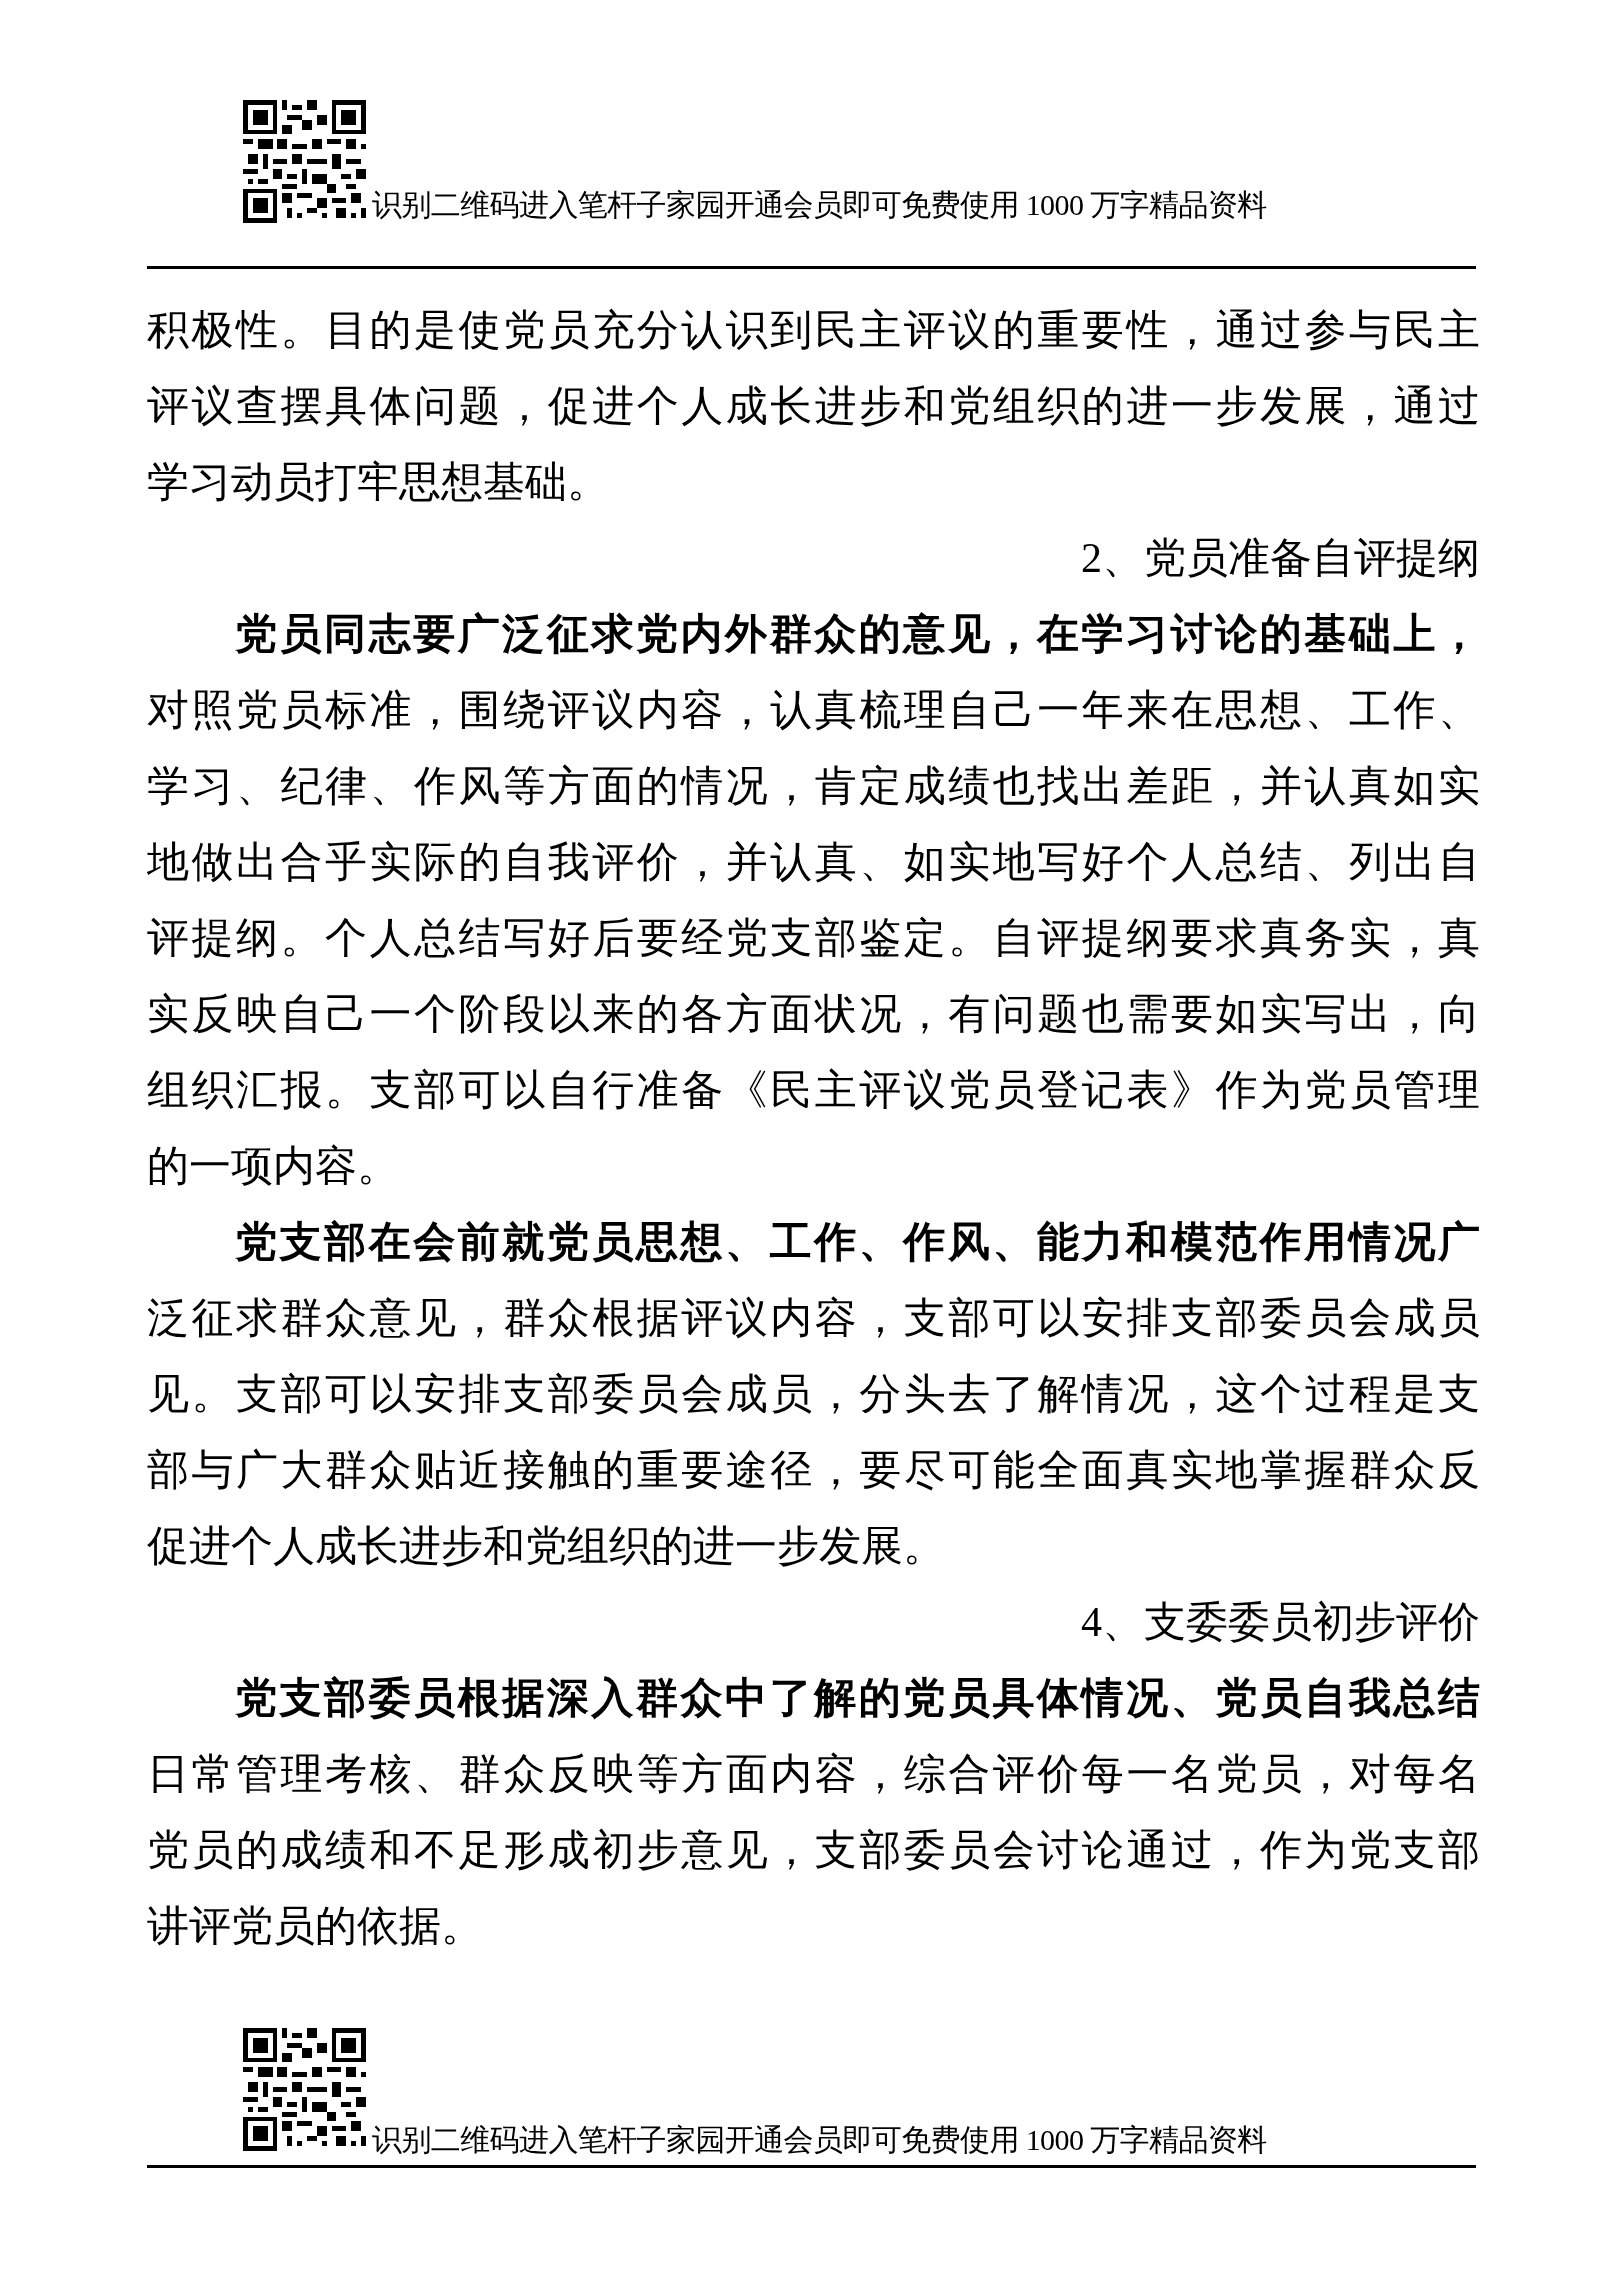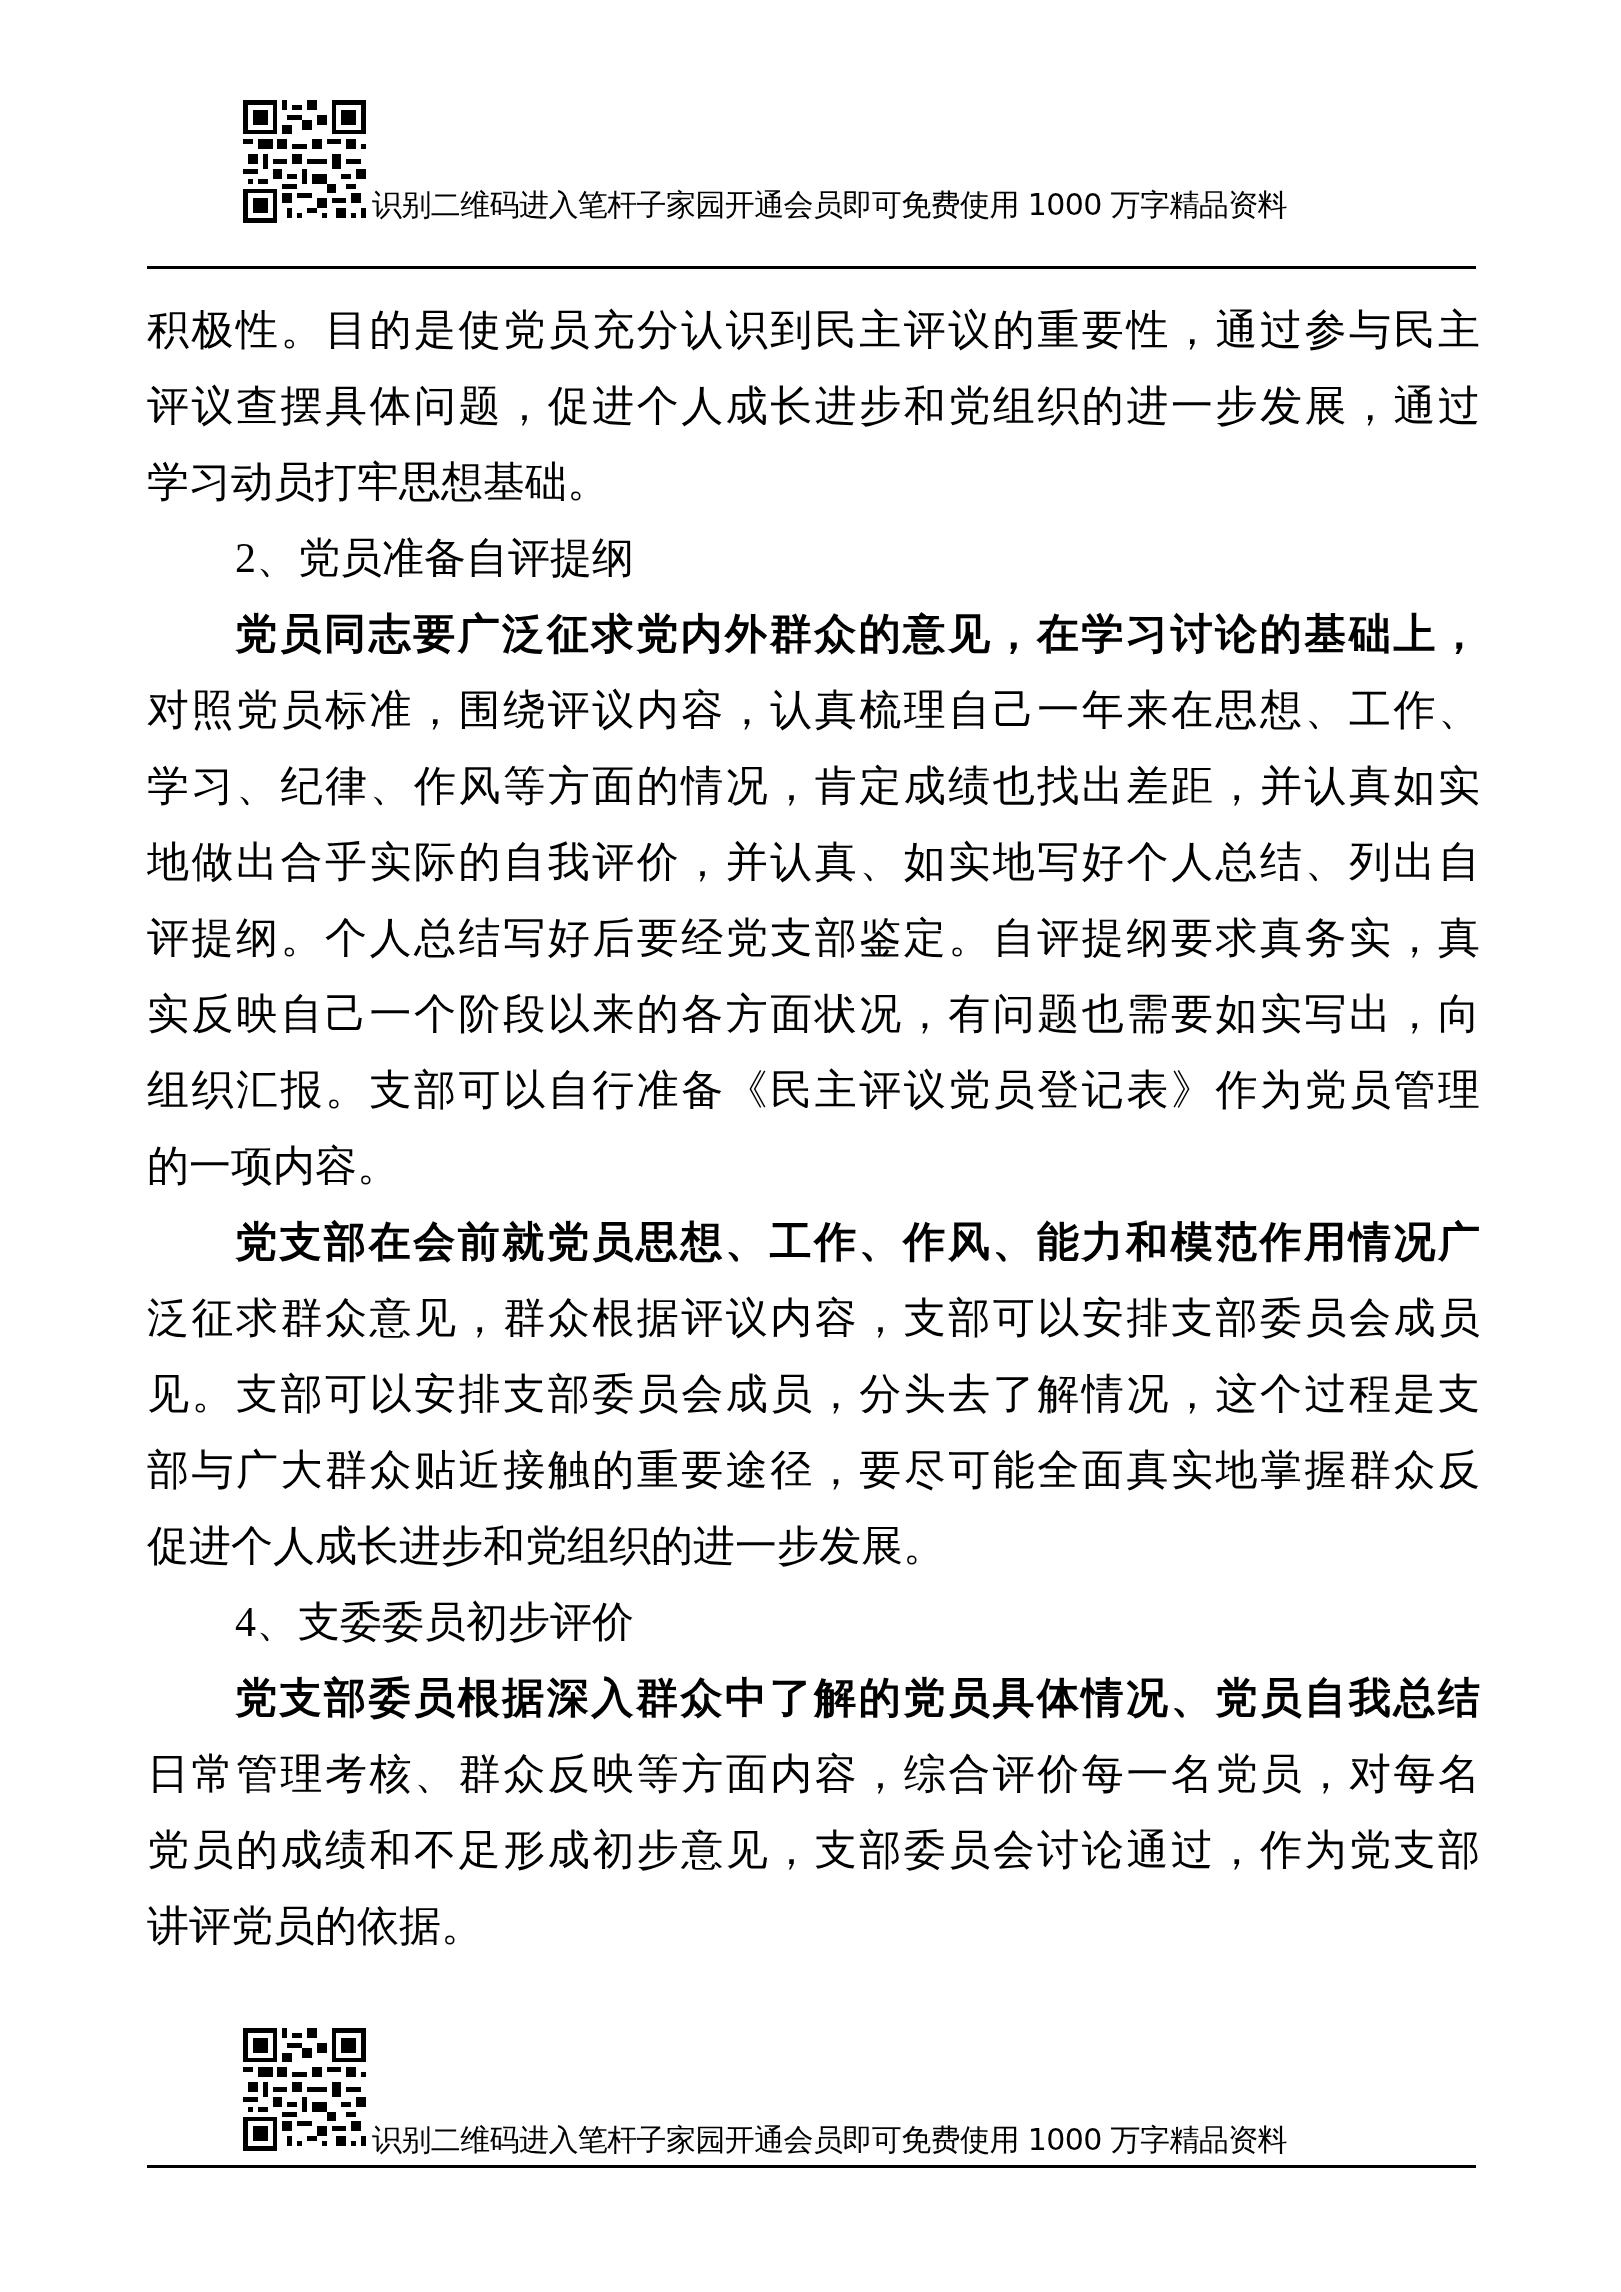--- a/index.html
+++ b/index.html
@@ -1,26 +1,26 @@
 <!DOCTYPE html>
 <html><head>
 <meta charset="utf-8">
 <style>
   html, body { margin: 0; padding: 0; background: #ffffff; }
   body { width: 1621px; height: 2293px; position: relative; overflow: hidden; color: #000000;
          font-family: "DejaVu Sans", "Liberation Sans", sans-serif; }
   .qr { position: absolute; left: 243px; width: 123px; height: 123px; }
   .qr svg { width: 123px; height: 123px; display: block; }
-  .promo { position: absolute; left: 372px; font-size: 30px; line-height: 33px; white-space: nowrap; letter-spacing: -0.6px; }
+  .promo { position: absolute; left: 372px; font-size: 30px; line-height: 33px; white-space: nowrap; letter-spacing: -0.6px; font-family: Liberation Serif, serif; }
   .rule { position: absolute; left: 147px; width: 1329px; height: 2.9px; background: #000000; }
   .body { position: absolute; left: 147px; top: 292px; width: 1333px; }
   .line { height: 76px; line-height: 76px; font-size: 42px; white-space: nowrap; overflow: visible; }
   .line.full { text-align: justify; text-align-last: justify; }
   .line.indent { padding-left: 88px; font-weight: bold; }
-  .line.heading { padding-left: 88px; }
+  .line.heading { padding-left: 88px; text-align: right; }
   .num { font-family: "Liberation Serif", "DejaVu Serif", serif; }
 </style>
 </head>
 <body>
 
 <div class="qr" style="top:100px;">
   <svg viewBox="0 0 25 25" shape-rendering="crispEdges">
     <rect width="25" height="25" fill="#fff"></rect>
     <g fill="#000">
       <rect x="0" y="0" width="7" height="7"></rect>

